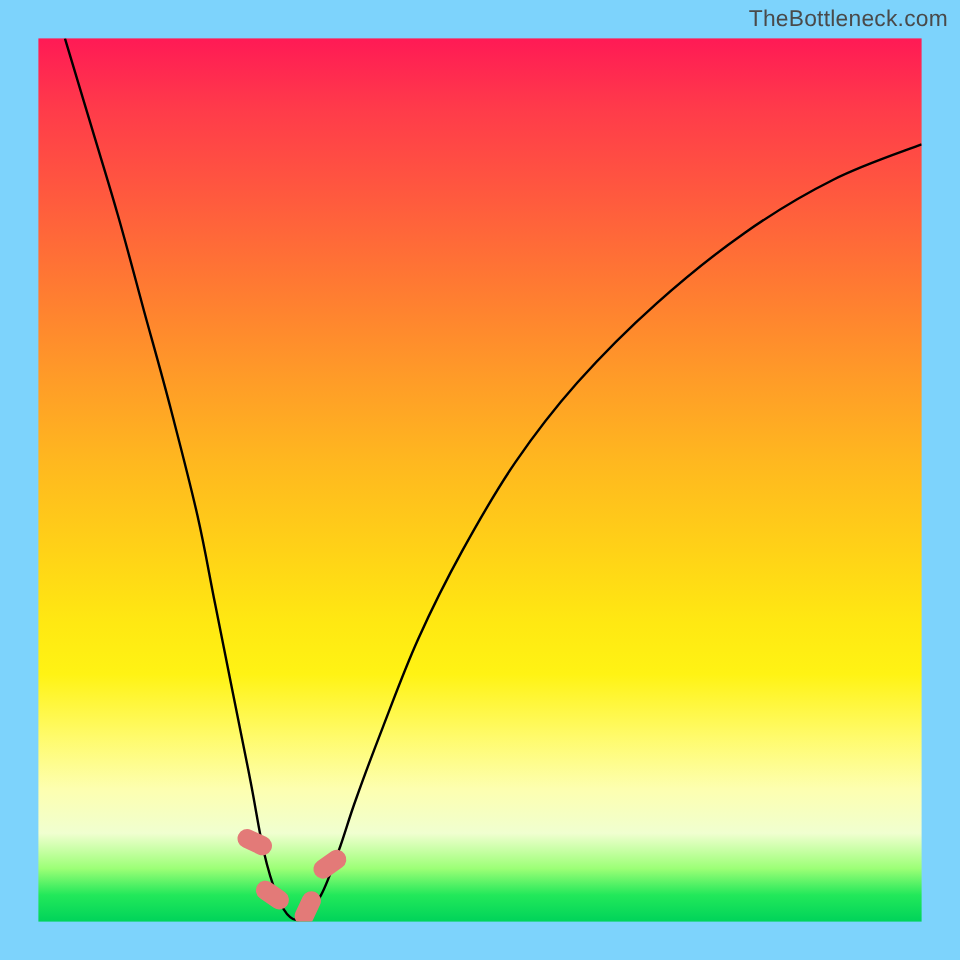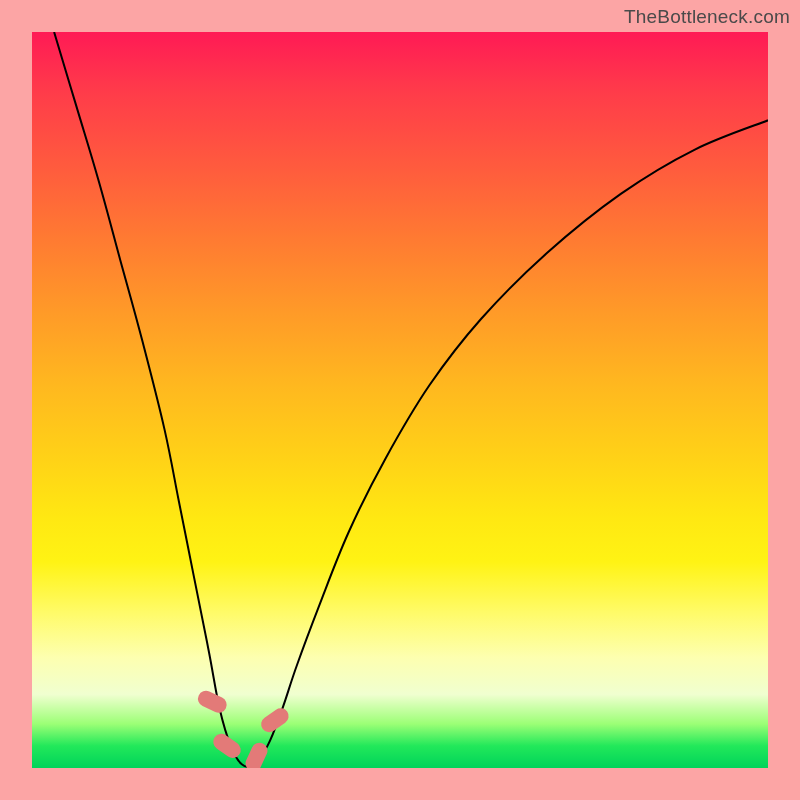--- a/index.html
+++ b/index.html
@@ -7,21 +7,21 @@
     width: 800px;
     height: 800px;
     overflow: hidden;
     background: #000;
     font-family: Arial, Helvetica, sans-serif;
   }
   .frame {
     position: absolute;
     left: 0; top: 0;
     width: 800px; height: 800px;
-    background: #fca5a5;
+    background: #7dd3fc;
   }
   .plot-area {
     position: absolute;
     left: 32px;
     top: 32px;
     width: 736px;
     height: 736px;
     
     background: linear-gradient(
       to bottom,

